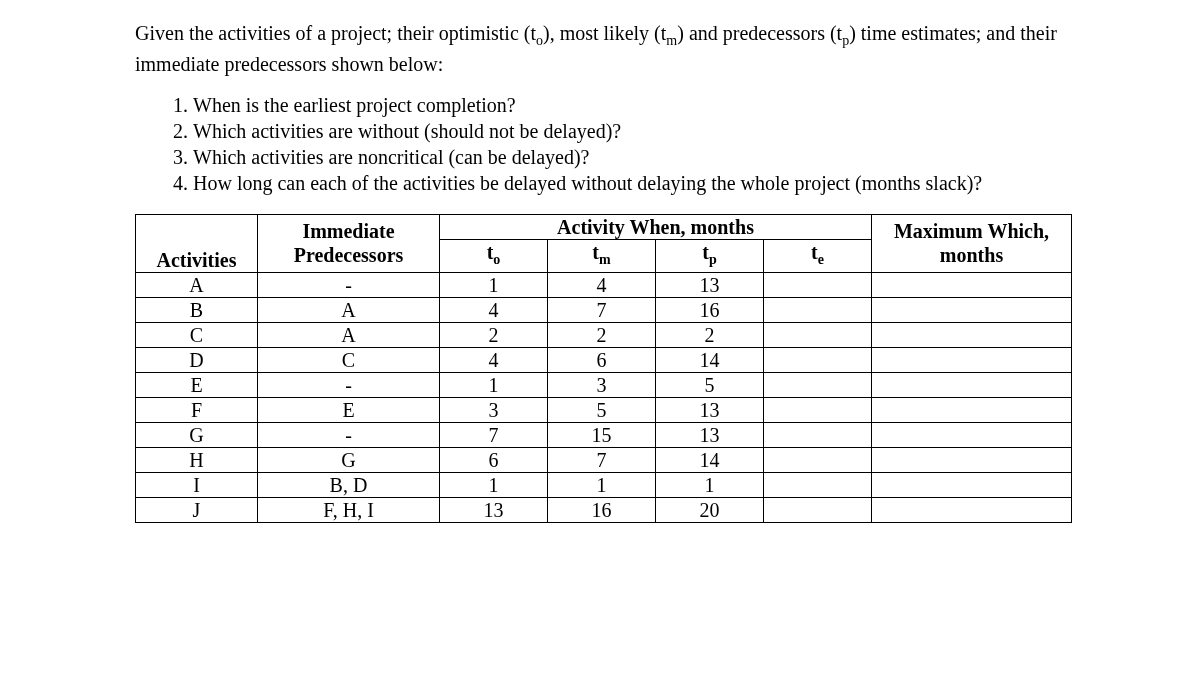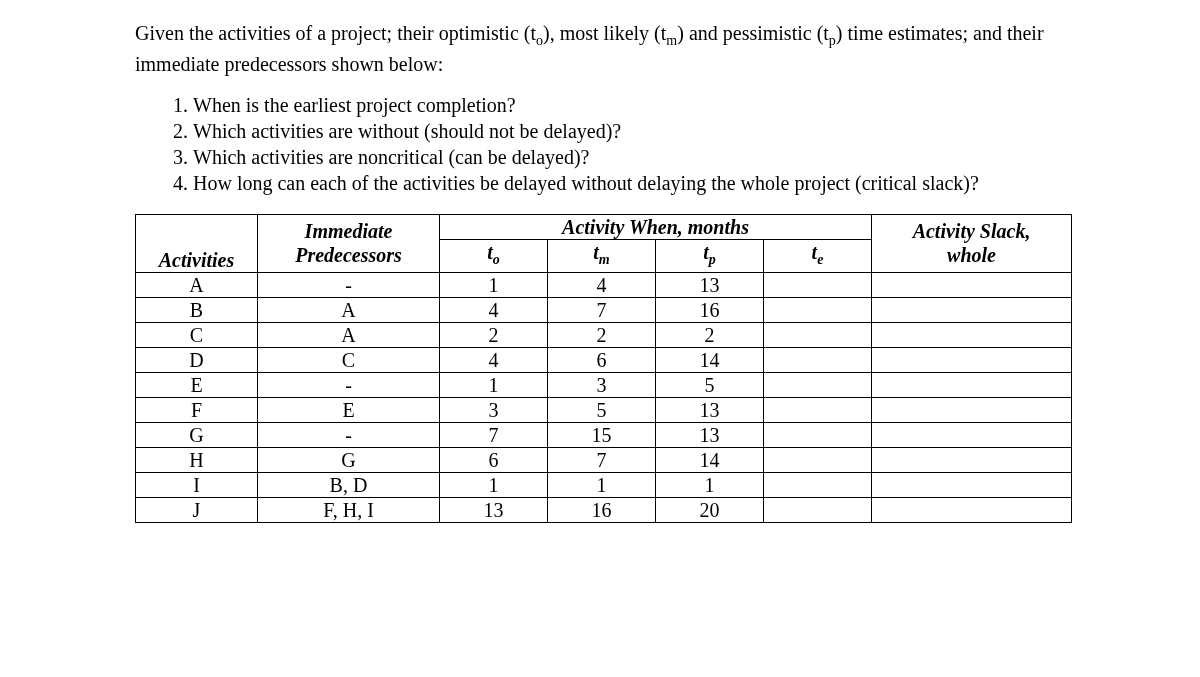--- a/index.html
+++ b/index.html
@@ -32,44 +32,43 @@
     }
     th, td {
       border: 1px solid #000;
       text-align: center;
       padding: 0 4px;
       line-height: 24px;
       height: 24px;
     }
     th {
       font-weight: bold;
-      font-style: italic;
     }
     col.c-act { width: 122px; }
     col.c-pred { width: 182px; }
     col.c-time { width: 108px; }
     col.c-slack { width: 200px; }
     .sub {
       font-size: 0.7em;
       vertical-align: sub;
       position: relative;
     }
   </style>
 </head>
 <body>
 
 <div class="intro">
-  <span>Given the activities of a project; their optimistic (t</span><span class="sub">o</span><span>), most likely (t</span><span class="sub">m</span><span>) and pessimistic (t</span><span class="sub">p</span><span>) time estimates; and their immediate predecessors shown below:</span>
+  <span>Given the activities of a project; their optimistic (t</span><span class="sub">o</span><span>), most likely (t</span><span class="sub">m</span><span>) and predecessors (t</span><span class="sub">p</span><span>) time estimates; and their immediate predecessors shown below:</span>
 </div>
 
 <ol class="questions">
   <li>When is the earliest project completion?</li>
   <li>Which activities are without (should not be delayed)?</li>
   <li>Which activities are noncritical (can be delayed)?</li>
-  <li>How long can each of the activities be delayed without delaying the whole project (critical slack)?</li>
+  <li>How long can each of the activities be delayed without delaying the whole project (months slack)?</li>
 </ol>
 
 <table>
   <colgroup>
     <col class="c-act">
       <col class="c-pred">
     <col class="c-time">
       <col class="c-time">
       <col class="c-time">
       <col class="c-time">
@@ -77,22 +76,22 @@
   </colgroup>
   <thead>
     <tr>
       <th rowspan="2" style="vertical-align:bottom;">Activities</th>
       <th rowspan="2">
         <div>Immediate</div>
         <div>Predecessors</div>
       </th>
       <th colspan="4">Activity When, months</th>
       <th rowspan="2">
-        <div>Activity Slack,</div>
-        <div>whole</div>
+        <div>Maximum Which,</div>
+        <div>months</div>
       </th>
     </tr>
     <tr>
       <th><span>t</span><span class="sub">o</span></th>
       <th><span>t</span><span class="sub">m</span></th>
       <th><span>t</span><span class="sub">p</span></th>
       <th><span>t</span><span class="sub">e</span></th>
     </tr>
   </thead>
   <tbody id="table-body">

